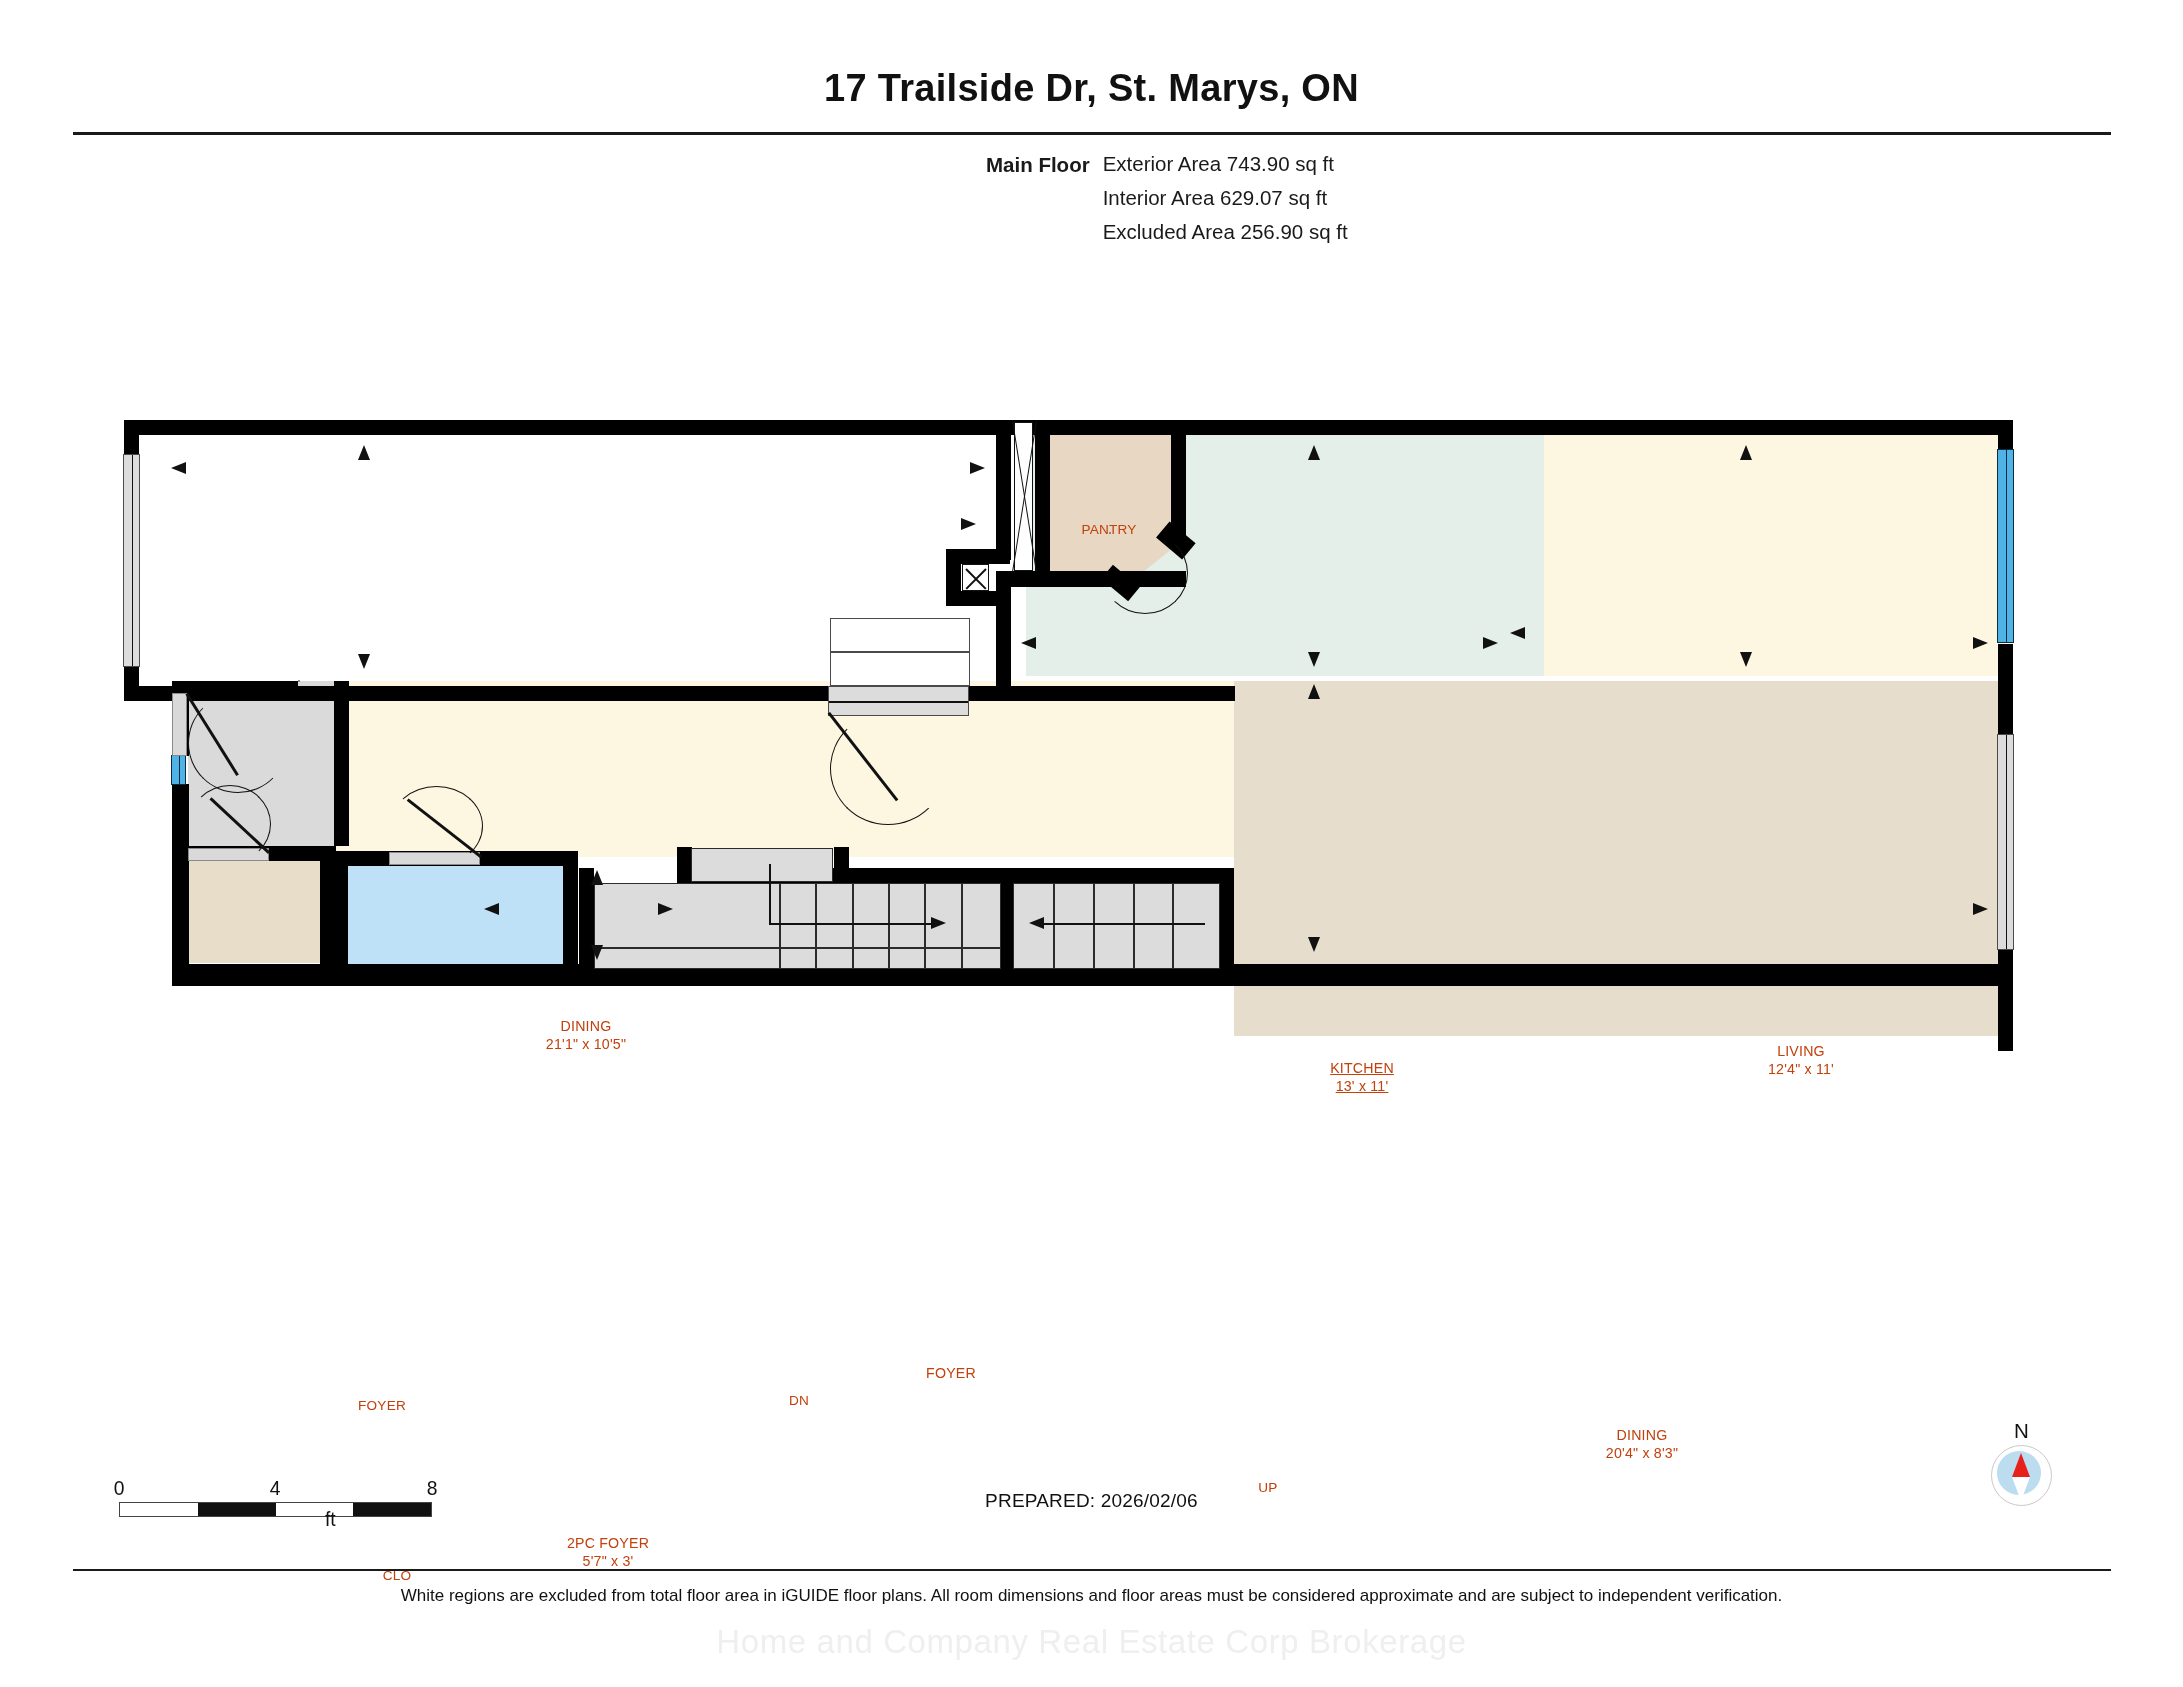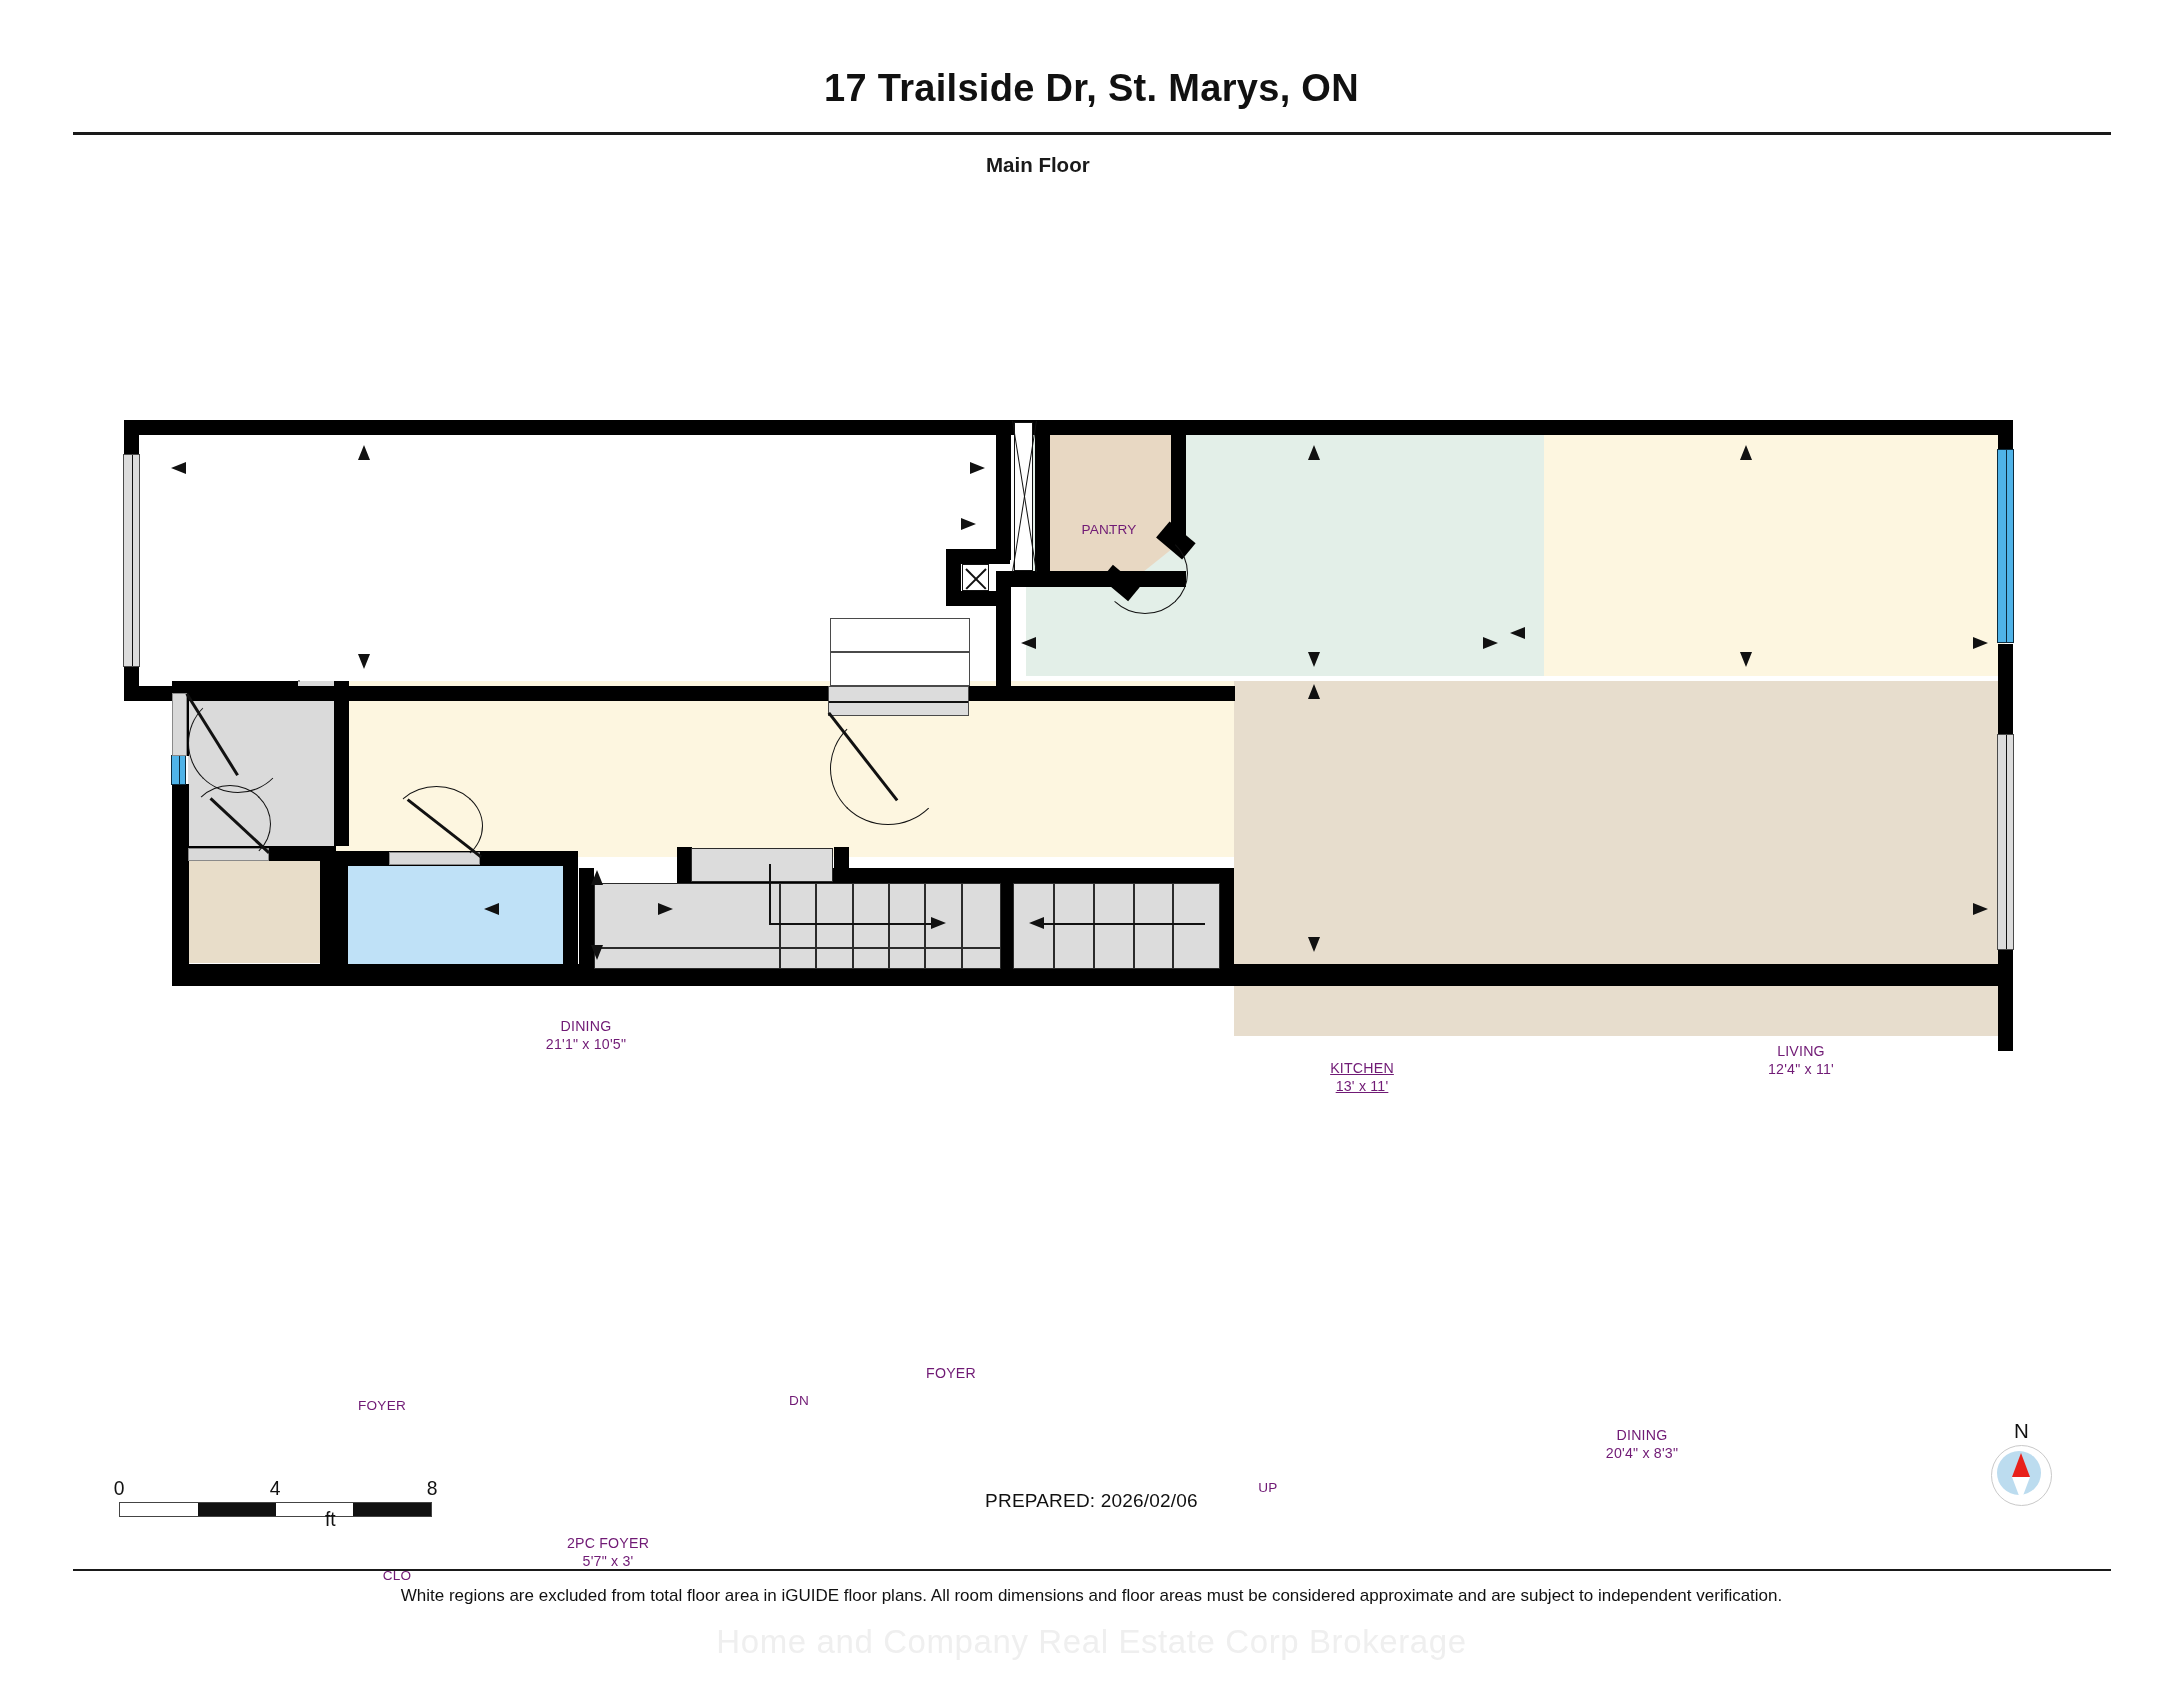--- a/index.html
+++ b/index.html
@@ -25,21 +25,21 @@
   #summary .areas div{font-size:20.5px;white-space:nowrap;}
 
   
   #plan{
     position:absolute;left:0;top:364px;width:2183px;height:967px;
   }
   .room{position:absolute;box-sizing:border-box;}
   .wall{position:absolute;background:#000000;}
   .label{
     position:absolute;text-align:center;line-height:1.25;
-    font-size:14.2px;letter-spacing:0.2px;color:#701a75;white-space:nowrap;
+    font-size:14.2px;letter-spacing:0.2px;color:#c2410c;white-space:nowrap;
     transform:translateX(-50%);
   }
   .label .nm{display:block;}
   .label .dm{display:block;}
   .small-label{font-size:13.6px;}
 
   
   .arrow{position:absolute;width:0;height:0;}
   .ar-up{border-left:6.3px solid transparent;border-right:6.3px solid transparent;border-bottom:15px solid #111;}
   .ar-dn{border-left:6.3px solid transparent;border-right:6.3px solid transparent;border-top:15px solid #111;}
@@ -127,20 +127,25 @@
   }
 </style>
 </head>
 <body>
 
 <div id="page-title">17 Trailside Dr, St. Marys, ON</div>
 <div id="title-rule"></div>
 
 <div id="summary">
   <div class="floor-name">Main Floor</div>
+  <div class="areas">
+    <div>Exterior Area 743.90 sq ft</div>
+    <div>Interior Area 629.07 sq ft</div>
+    <div>Excluded Area 256.90 sq ft</div>
+  </div>
 </div>
 
 <div id="plan">
 
   <div class="room" style="left:132px;top:67px;width:864px;height:250px;background:#ffffff;"></div>
   <div class="room" style="left:132px;top:67px;width:864px;height:250px;background:#ffffff;"></div>
   <div class="room" style="left:132px;top:67px;width:864px;height:250px;background:#ffffff;"></div>
   <div class="room" style="left:132px;top:67px;width:865px;height:250px;background:#ffffff;"></div>
 
   <div class="room" style="left:1050px;top:68px;width:136px;height:147px;background:#e8d8c3;

